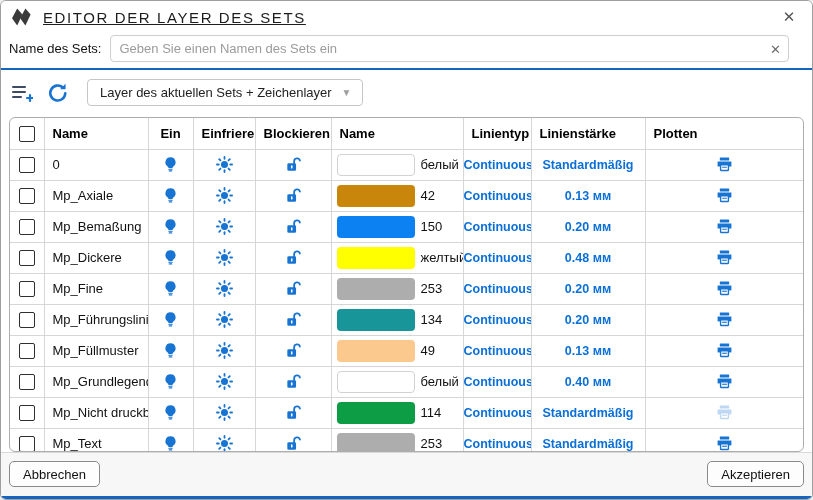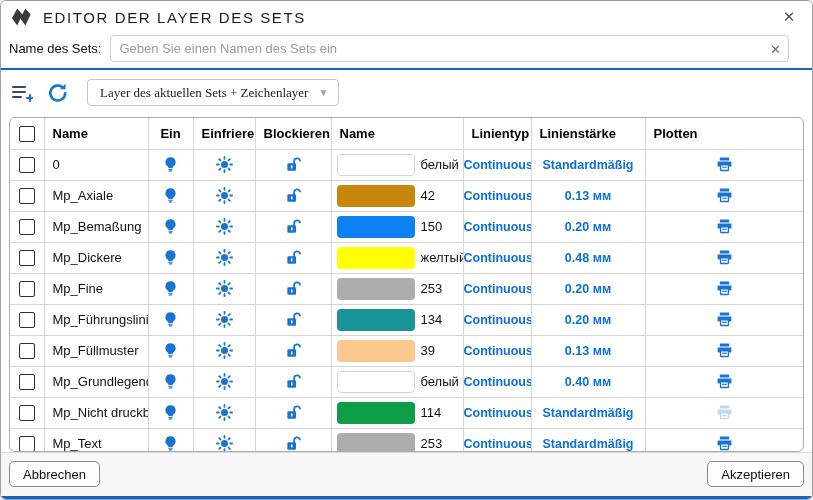--- a/index.html
+++ b/index.html
@@ -4,41 +4,41 @@
 <style>
   * { margin:0; padding:0; box-sizing:border-box; }
   html,body { width:813px; height:500px; overflow:hidden; background:#eee;
     font-family:"Liberation Sans", sans-serif; }
   .dialog { width:813px; height:500px; background:#fff; border:1px solid #9f9f9f;
     border-radius:6px; position:relative; display:flex; flex-direction:column; overflow:hidden; }
 
   
   .titlebar { height:33px; display:flex; align-items:center; padding:0 10px; background:#fff; }
   .logo { width:24px; height:20px; margin-right:8px; }
-  .title { font-size:15px; letter-spacing:1.6px; color:#1c1c1c; font-weight:400; }
+  .title { font-size:15px; letter-spacing:1.6px; color:#1c1c1c; font-weight:400;text-decoration:underline; }
   .close-btn { margin-left:auto; font-size:15px; color:#555; width:26px; height:26px;
     display:flex; align-items:center; justify-content:center; cursor:default; }
 
   
   .name-row { display:flex; align-items:center; padding:2px 23px 6px 8px; }
   .name-label { font-size:13px; color:#111; margin-right:8px; white-space:nowrap; }
   .name-input-wrap { flex:1; position:relative; }
   .name-input { width:100%; height:27px; border:1px solid #cfcfcf; border-radius:4px;
     font-size:13px; padding:0 28px 0 9px; color:#222; outline:none;
     font-family:"Liberation Sans", sans-serif; }
   .name-input::placeholder { color:#9b9b9b; }
   .clear-x { position:absolute; right:8px; top:50%; transform:translateY(-50%);
     color:#6d6d6d; font-size:13px; }
   .accent-line { height:2px; width:100%; }
 
   
   .toolbar { display:flex; align-items:center; gap:14px; padding:9px 10px 8px 10px; }
   .tool-icon { width:22px; height:20px; display:flex; align-items:center; justify-content:center; }
   .dropdown { display:flex; align-items:center; gap:10px; border:1px solid #c6c6c6;
-    border-radius:4px; height:27px; padding:0 10px 0 12px; background:#fff; margin-left:4px;font-family:Liberation Serif, serif; }
+    border-radius:4px; height:27px; padding:0 10px 0 12px; background:#fff; margin-left:4px; }
   .dropdown-label { font-size:13px; color:#222; }
   .caret { color:#a0a0a0; font-size:10px; }
 
   
   .table-wrap { margin:3px 8px 0 8px; border:1px solid #adadad; border-radius:6px; overflow:hidden; background:#fff; }
   table { border-collapse:collapse; width:100%; table-layout:fixed; }
   col.c0{width:34px} col.c1{width:104px} col.c2{width:45px} col.c3{width:62px}
   col.c4{width:76px} col.c5{width:132px} col.c6{width:68px} col.c7{width:114px} col.c8{width:auto}
   th, td { border-left:1px solid #d6d6d6; height:31px; vertical-align:middle;
     font-size:13px; overflow:hidden; white-space:nowrap; }
@@ -452,21 +452,21 @@
       </svg>
     </span></td>
     <td class="center"><span class="icon">
       <svg viewBox="0 0 16 16">
         <path d="M8.6 7.2 V4.9 a2.75 2.75 0 0 1 5.4 -0.65" fill="none" stroke="#1874d2" stroke-width="1.7" stroke-linecap="round"></path>
         <rect x="2.2" y="6.8" width="8.2" height="7" rx="1.2" fill="#1874d2"></rect>
         <rect x="5.6" y="8.7" width="1.5" height="3.2" rx="0.75" fill="#ffffff"></rect>
       </svg>
     </span></td>
     <td class="c-color">
-      <span class="swatch" style="background: rgb(251, 201, 142);"></span><span class="swlabel">39</span>
+      <span class="swatch" style="background: rgb(251, 201, 142);"></span><span class="swlabel">49</span>
     </td>
     <td class="center blue-val">Continuous</td>
     <td class="center blue-val">0.13 мм</td>
     <td class="center"><span class="icon">
       <svg viewBox="0 0 16 16">
         <rect x="3.6" y="1.3" width="8.8" height="2.9" rx="0.5" fill="#1874d2"></rect>
         <path d="M1.5 5.2 h13 v4.6 h-13 z" fill="#1874d2"></path>
         <rect x="4.3" y="8.2" width="7.4" height="5.4" rx="0.4" fill="#ffffff" stroke="#1874d2" stroke-width="1.3"></rect>
         <line x1="5.8" y1="10.6" x2="10.2" y2="10.6" stroke="#1874d2" stroke-width="1.1"></line>
       </svg>

